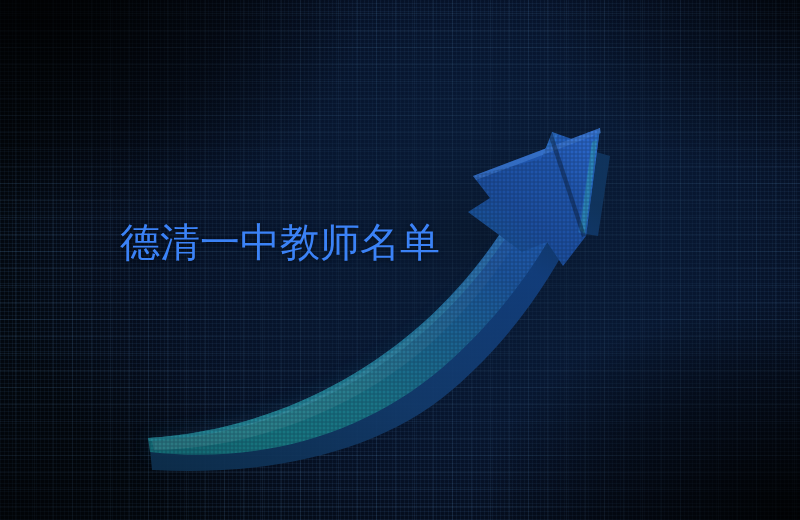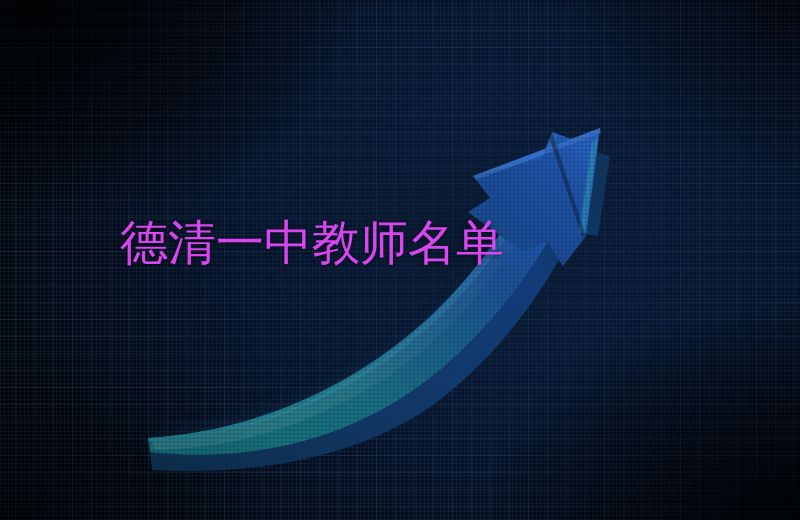--- a/index.html
+++ b/index.html
@@ -86,24 +86,24 @@
     width: 800px;
     height: 520px;
   }
 
   
   .title {
     position: absolute;
     left: 120px;
     top: 218px;
     margin: 0;
-    font-size: 48px;
+    font-size: 40px;
     line-height: 48px;
     letter-spacing: 0px;
-    color: #d946ef;
+    color: #3b82f6;
     font-weight: 400;
     white-space: nowrap;
     text-shadow: 0 1px 5px rgba(0,0,0,0.55);
     text-align: center;
   }
 </style>
 </head>
 <body>
 
 <div id="banner">

